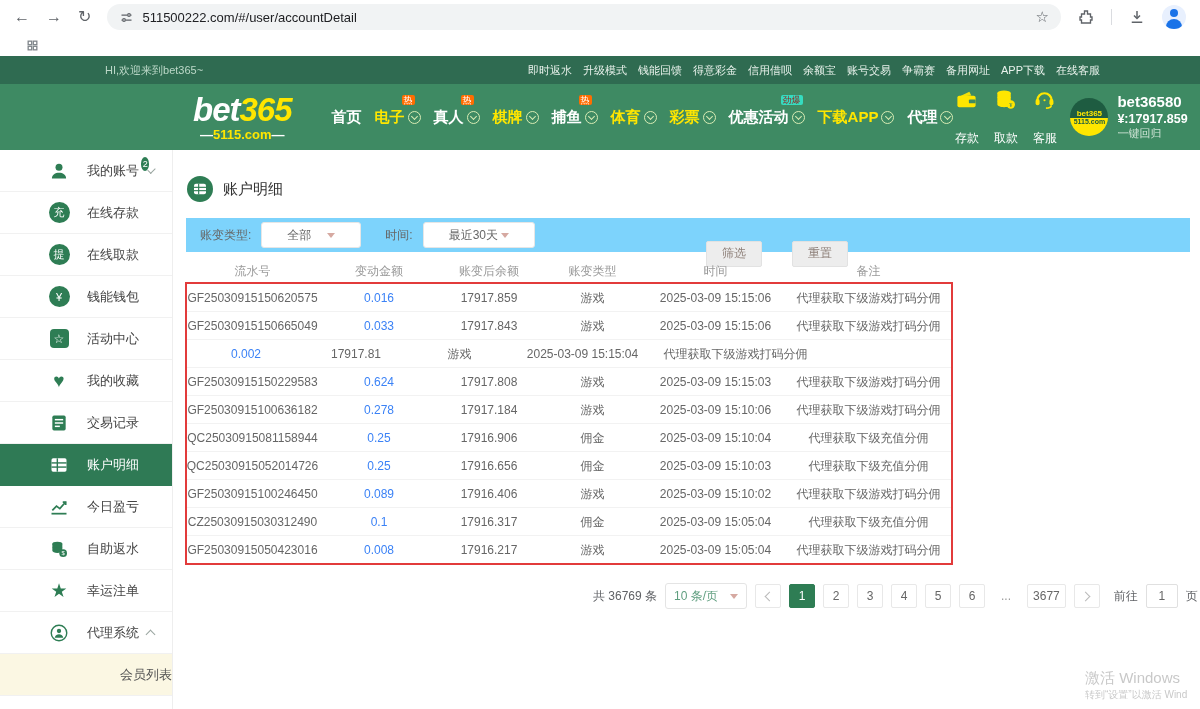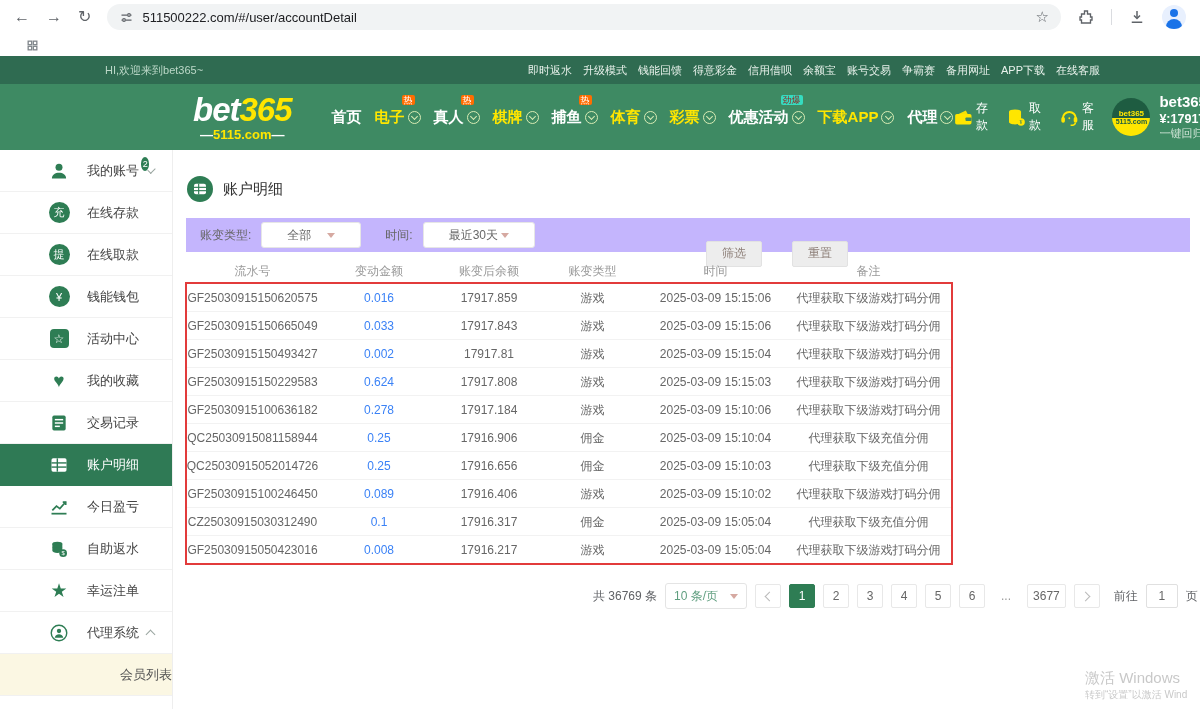--- a/index.html
+++ b/index.html
@@ -40,21 +40,21 @@
   .nav-item { position:relative; display:flex; align-items:center; gap:3px;
     font-weight:bold; font-size:15px; color:#fff; cursor:pointer; white-space:nowrap; }
   .nav-item.yellow { color:#ffe600; }
   .nav-badge { position:absolute; top:-13px; right:6px; background:#ff6d00; color:#fff;
     font-size:9px; font-weight:normal; line-height:1.2; padding:0 2px; border-radius:2px; }
   .nav-badge.boom { background:#35dcc0; color:#8c2b22; right:2px; }
   .drop { width:13px; height:13px; border:1px solid #d9ecb4; border-radius:50%; position:relative; flex:none; }
   .drop::after { content:""; position:absolute; left:3.5px; top:2.5px; width:4px; height:4px;
     border-right:1.5px solid #d9ecb4; border-bottom:1.5px solid #d9ecb4; transform:rotate(45deg); }
   .qa-wrap { margin-left:auto; display:flex; gap:12px; }
-  .qa { display:flex; flex-direction:row; align-items:center; gap:2px; color:#fff; font-size:12px; cursor:pointer;font-family:Liberation Serif, serif; }
+  .qa { display:flex; flex-direction:column; align-items:center; gap:19px; color:#fff; font-size:12px; cursor:pointer;font-family:Liberation Serif, serif; }
   .qico { width:27px; height:23px; color:#ffe600; }
   .qico svg { width:100%; height:100%; }
   .user { display:flex; align-items:center; gap:9px; margin:0 95px 0 12px; }
   .ubadge { width:38px; height:38px; border-radius:50%; overflow:hidden; display:flex;
     flex-direction:column; font-weight:bold; flex:none; }
   .ubadge .t { flex:1.15; background:#1e5c41; color:#ffe600; font-size:8px; display:flex; align-items:flex-end; justify-content:center; }
   .ubadge .b { flex:1; background:#ffe600; color:#1e5c41; font-size:7px; display:flex; align-items:flex-start; justify-content:center; }
   .utext { color:#fff; line-height:1.25; }
   .uname { font-size:15px; font-weight:bold; }
   .ubal { font-size:12.5px; font-weight:bold; }
@@ -82,21 +82,21 @@
     font-size:12px; display:flex; align-items:center; justify-content:center; }
   .glyph { font-size:19px; line-height:1; }
 
   .content { flex:1; position:relative; background:#fff; }
   .page-title { display:flex; align-items:center; gap:10px; margin:26px 0 0 14px; height:26px; }
   .title-ico { width:26px; height:26px; border-radius:50%; background:#2e7d54; --bg:#2e7d54;
     display:flex; align-items:center; justify-content:center; }
   .title-ico svg { width:16px; height:16px; color:#fff; }
   .title-text { font-size:15px; color:#333; }
 
-  .filter-bar { margin:16px 10px 0 13px; height:34px; background:#c4b5fd; display:flex;
+  .filter-bar { margin:16px 10px 0 13px; height:34px; background:#7dd3fc; display:flex;
     align-items:center; padding:0 14px; font-size:12px; color:#666; gap:10px; }
   .sel { height:26px; background:#fff; border:1px solid #e6e6e6; border-radius:3px;
     display:flex; align-items:center; justify-content:space-between; padding:0 25px; cursor:pointer; color:#666; }
   .sel.w1 { width:100px; } .sel.w2 { width:112px; margin-right:0; }
   .tri { width:0; height:0; border-left:4px solid transparent; border-right:4px solid transparent; border-top:5px solid #d6a9a1; }
   .f-spacer { flex:1; }
   .fbtn { height:26px; padding:0 15px; background:#ededed; border:1px solid #e2e2e2; border-radius:2px;
     color:#8d7f78; display:flex; align-items:center; font-size:12px; cursor:pointer;margin-top:37px; }
   .fbtn + .fbtn { margin-left:20px; }
   .f-rightpad { width:318px; flex:none; }
@@ -451,21 +451,20 @@
           </div>
           <div class="t-row">
             <div class="t-cell c0">GF25030915150665049</div>
             <div class="t-cell c1">0.033</div>
             <div class="t-cell c2">17917.843</div>
             <div class="t-cell c3">游戏</div>
             <div class="t-cell c4">2025-03-09 15:15:06</div>
             <div class="t-cell c5">代理获取下级游戏打码分佣</div>
           </div>
           <div class="t-row">
-            <div class="t-cell c0">GF25030915150493427</div>
             <div class="t-cell c1">0.002</div>
             <div class="t-cell c2">17917.81</div>
             <div class="t-cell c3">游戏</div>
             <div class="t-cell c4">2025-03-09 15:15:04</div>
             <div class="t-cell c5">代理获取下级游戏打码分佣</div>
           </div>
           <div class="t-row">
             <div class="t-cell c0">GF25030915150229583</div>
             <div class="t-cell c1">0.624</div>
             <div class="t-cell c2">17917.808</div>

